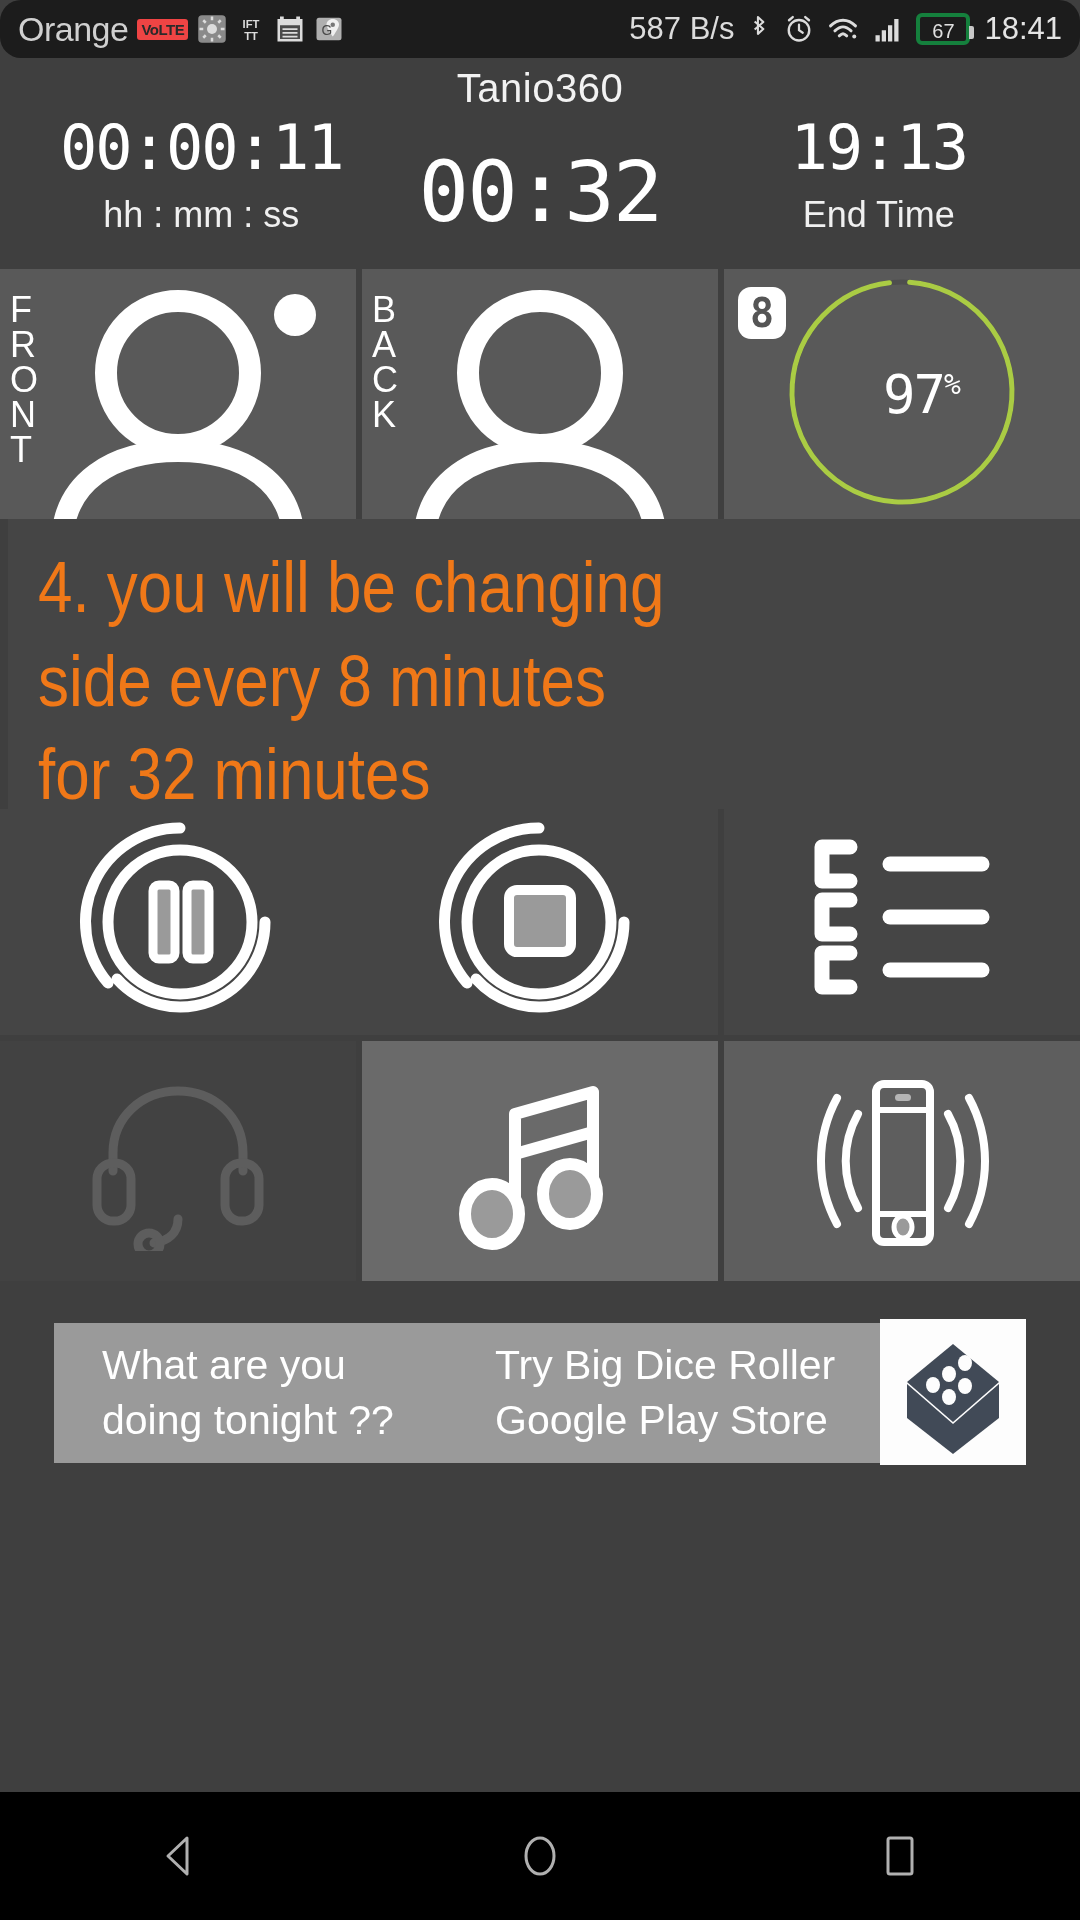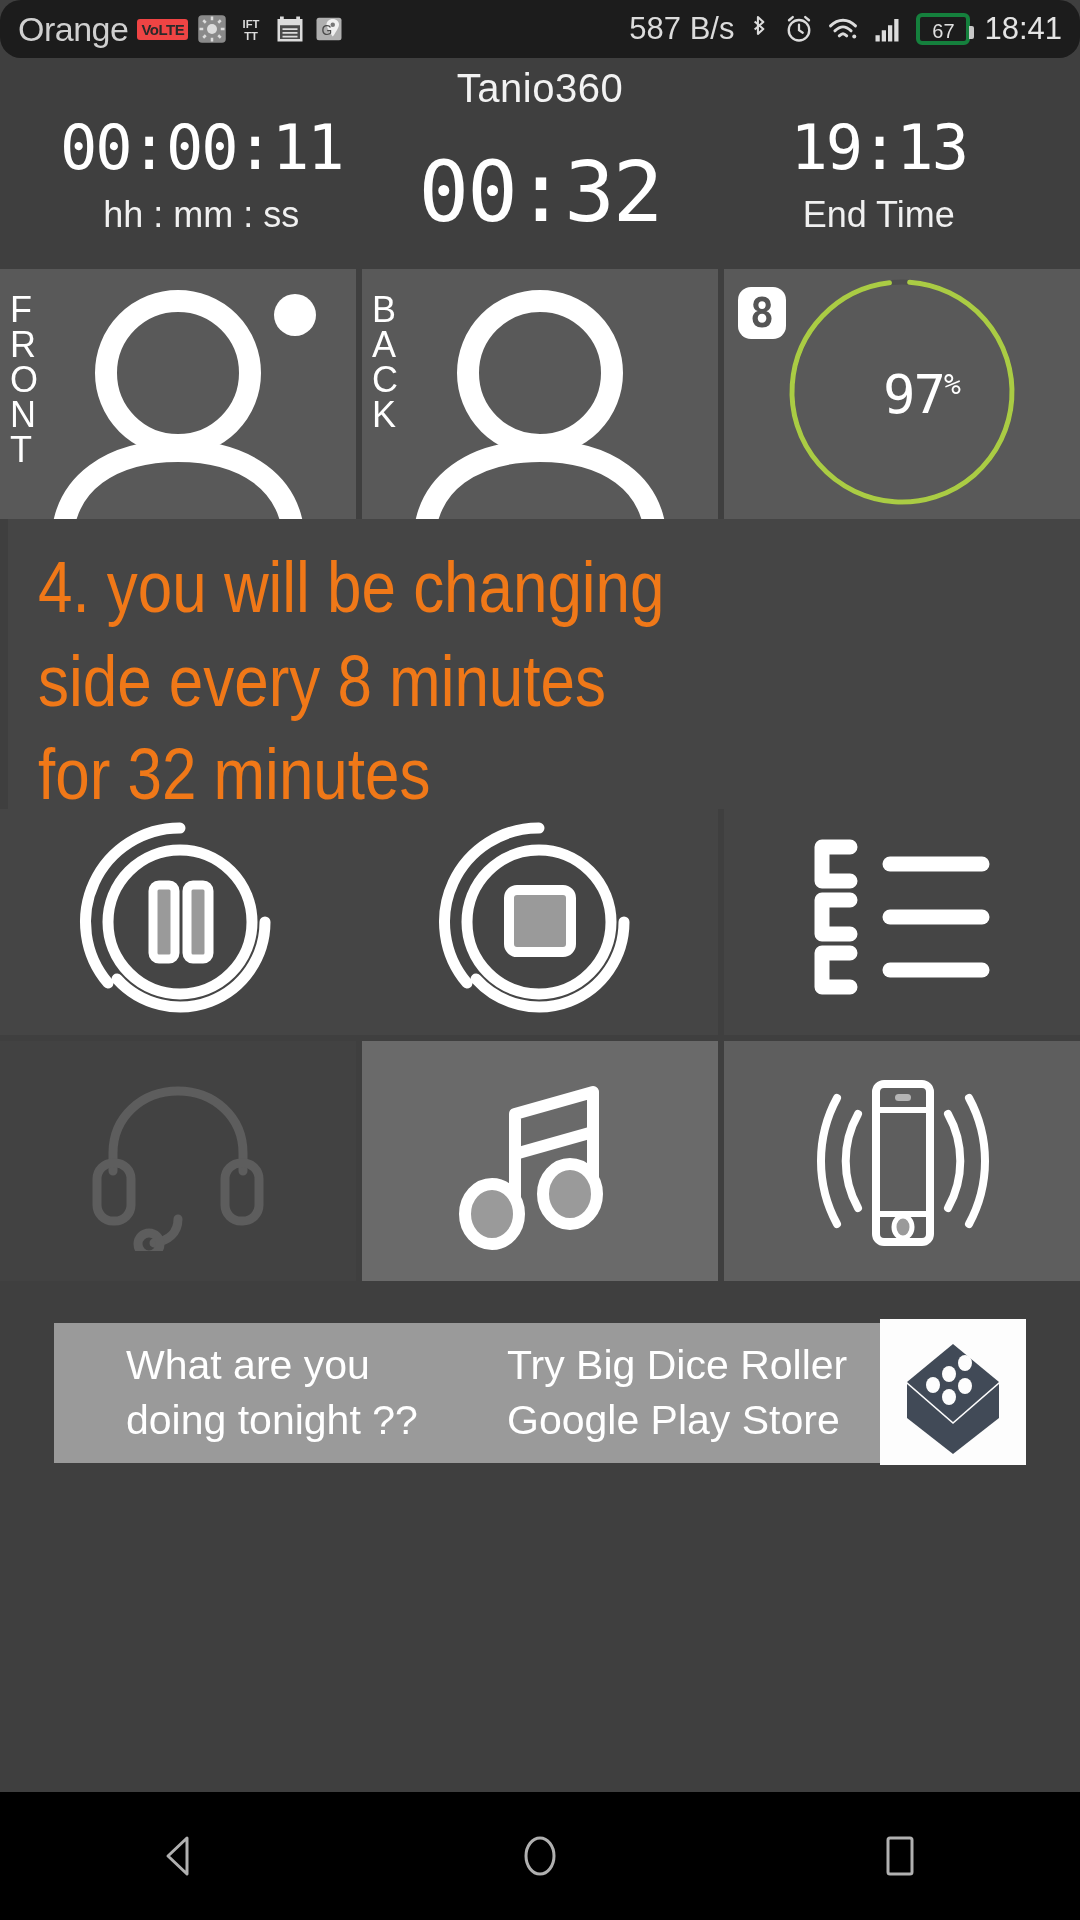--- a/index.html
+++ b/index.html
@@ -118,21 +118,21 @@
   .split { display:flex; flex:2.02; gap:0; }
   .split .cell { flex:1; background:#454545; }
 
   
   .ad {
     position:absolute; top:1323px; left:54px; width:972px; height:140px;
     background:#9a9a9a; display:flex; align-items:stretch;
   }
   .ad-col {
     flex:1; display:flex; flex-direction:column; justify-content:center;
-    color:#ffffff; font-size:41px; line-height:1.35; padding-left:72px;
+    color:#ffffff; font-size:41px; line-height:1.35; padding-left:48px;
     font-family:"Liberation Sans", sans-serif;
   }
   .ad-col.c2 { padding-left:8px; }
   .ad-logo {
     width:146px; height:146px; background:#fdfdfd; align-self:flex-start;
     margin-top:-4px; display:flex; align-items:center; justify-content:center;
     flex:0 0 146px;
   }
 
   

